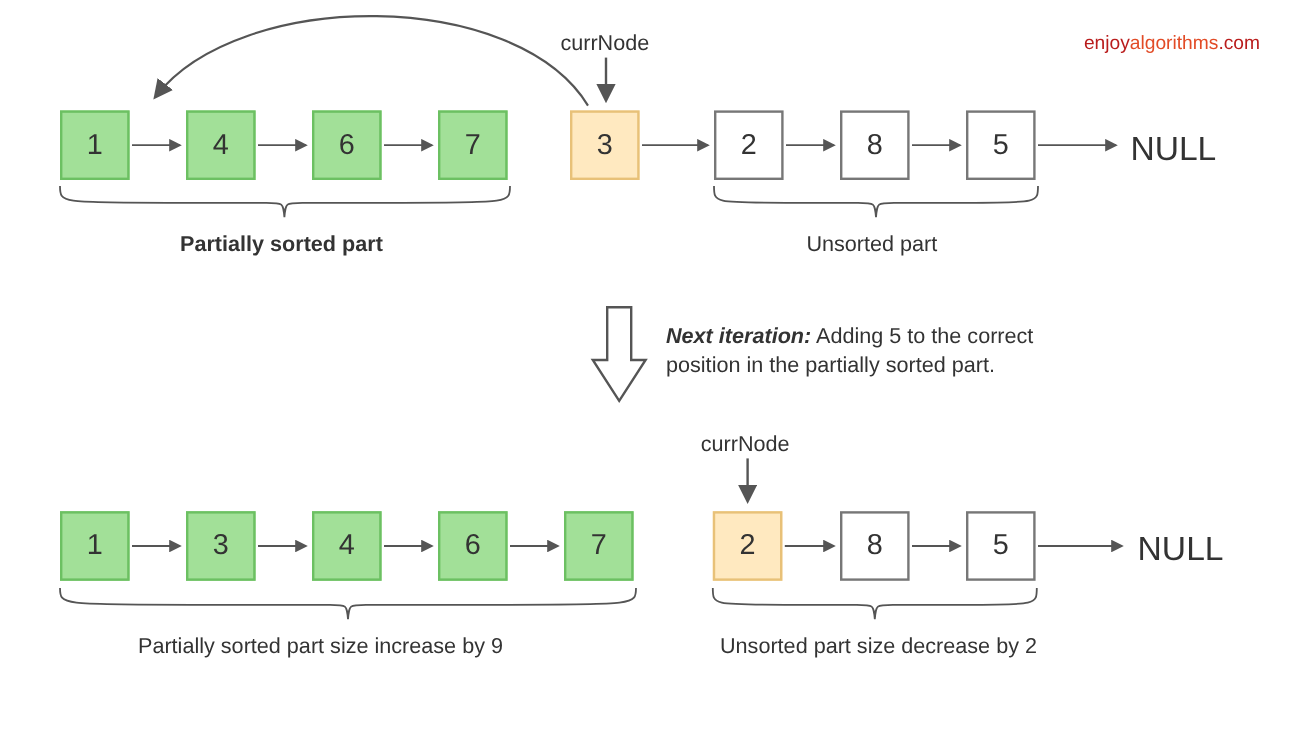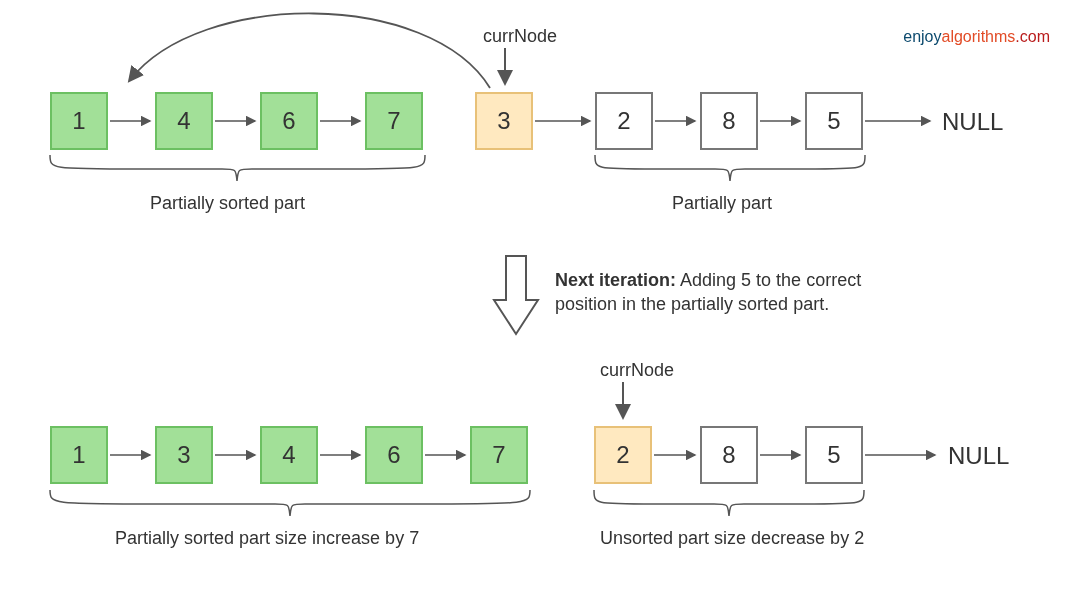--- a/index.html
+++ b/index.html
@@ -19,28 +19,28 @@
     border: 2px solid;
     display: flex;
     align-items: center;
     justify-content: center;
     font-size: 24px;
   }
   .green { background: #a2e098; border-color: #6cc062; color: #333; }
   .yellow { background: #ffe9c0; border-color: #e8c178; color: #333; }
   .white { background: #fff; border-color: #777; color: #333; }
   .label { position: absolute; font-size: 18px; color: #333; }
-  .ptr-label { position: absolute; font-size: 18px; color: #333; margin-left: 16px; }
-  .null { position: absolute; font-size: 24px; color: #333; }
+  .ptr-label { position: absolute; font-size: 18px; color: #333; }
+  .null { position: absolute; font-size: 28px; color: #333; }
   .watermark { position: absolute; font-size: 16px; }
-  .watermark .c1 { color: #0c4a6e; }
+  .watermark .c1 { color: #b91c1c; }
   .watermark .c2 { color: #e24b26; margin-top: 44px; }
   .watermark .c3 { color: #b91c1c; }
   .desc { position: absolute; font-size: 18px; color: #333; line-height: 1.35; }
-  .desc b { font-weight: bold; }
+  .desc b { font-weight: bold; font-style: italic; }
   .brace { position: absolute; }
   svg { position: absolute; overflow: visible; }
 </style>
 </head>
 <body>
 
 <div class="watermark" style="right:30px; top:28px;">
   <span class="c1">enjoy</span><span class="c2">algorithms</span><span class="c3">.com</span>
 </div>
 
@@ -101,26 +101,26 @@
       <marker id="ah3" markerWidth="9" markerHeight="9" refX="7" refY="4.5" orient="auto">
         <path d="M0,0 L9,4.5 L0,9 Z" fill="#555"></path>
       </marker>
     </defs>
   <path d="M 490 88 C 430 -10, 200 -10, 130 80" stroke="#555" stroke-width="1.8" fill="none" marker-end="url(#ah3)"></path>
 </svg>
 
 <svg class="brace" style="left:50px; top:155px;" width="375" height="30">
   <path d="M0,0 C0,14 0,14 90,14 L172,14 C186,14 186,14 187,26 C188,14 188,14 202,14 L285,14 C375,14 375,14 375,0" stroke="#555" stroke-width="1.5" fill="none"></path>
 </svg>
-<div class="label" style="left:150px; top:193px;">Partially sorted part</div>
+<div class="label" style="left:150px; top:193px;font-weight:bold;">Partially sorted part</div>
 
 <svg class="brace" style="left:595px; top:155px;" width="270" height="30">
   <path d="M0,0 C0,14 0,14 60,14 L120,14 C134,14 134,14 135,26 C136,14 136,14 150,14 L210,14 C270,14 270,14 270,0" stroke="#555" stroke-width="1.5" fill="none"></path>
 </svg>
-<div class="label" style="left:672px; top:193px;">Partially part</div>
+<div class="label" style="left:672px; top:193px;">Unsorted part</div>
 
 <svg style="left:494px; top:256px;" width="44" height="80">
   <path d="M12,0 L32,0 L32,44 L44,44 L22,78 L0,44 L12,44 Z" fill="none" stroke="#555" stroke-width="2"></path>
 </svg>
 <div class="desc" style="left:555px; top:268px; width:360px;">
   <b>Next iteration:</b><span> Adding 5 to the correct position in the partially sorted part.</span>
 </div>
 
 <div class="ptr-label" style="left:584px; top:360px;">currNode</div>
 <svg style="left:622px; top:382px;" width="2" height="40">
@@ -169,18 +169,18 @@
   <line x1="425" y1="455" x2="465" y2="455" stroke="#555" stroke-width="1.5" marker-end="url(#ah5)"></line>
   <line x1="654" y1="455" x2="695" y2="455" stroke="#555" stroke-width="1.5" marker-end="url(#ah5)"></line>
   <line x1="760" y1="455" x2="800" y2="455" stroke="#555" stroke-width="1.5" marker-end="url(#ah5)"></line>
   <line x1="865" y1="455" x2="935" y2="455" stroke="#555" stroke-width="1.5" marker-end="url(#ah5)"></line>
 </svg>
 <div class="null" style="left:948px; top:442px;">NULL</div>
 
 <svg class="brace" style="left:50px; top:490px;" width="480" height="30">
   <path d="M0,0 C0,14 0,14 110,14 L225,14 C239,14 239,14 240,26 C241,14 241,14 255,14 L370,14 C480,14 480,14 480,0" stroke="#555" stroke-width="1.5" fill="none"></path>
 </svg>
-<div class="label" style="left:115px; top:528px;">Partially sorted part size increase by 7</div>
+<div class="label" style="left:115px; top:528px;">Partially sorted part size increase by 9</div>
 
 <svg class="brace" style="left:594px; top:490px;" width="270" height="30">
   <path d="M0,0 C0,14 0,14 60,14 L120,14 C134,14 134,14 135,26 C136,14 136,14 150,14 L210,14 C270,14 270,14 270,0" stroke="#555" stroke-width="1.5" fill="none"></path>
 </svg>
 <div class="label" style="left:600px; top:528px;">Unsorted part size decrease by 2</div>
 
 </body></html>

